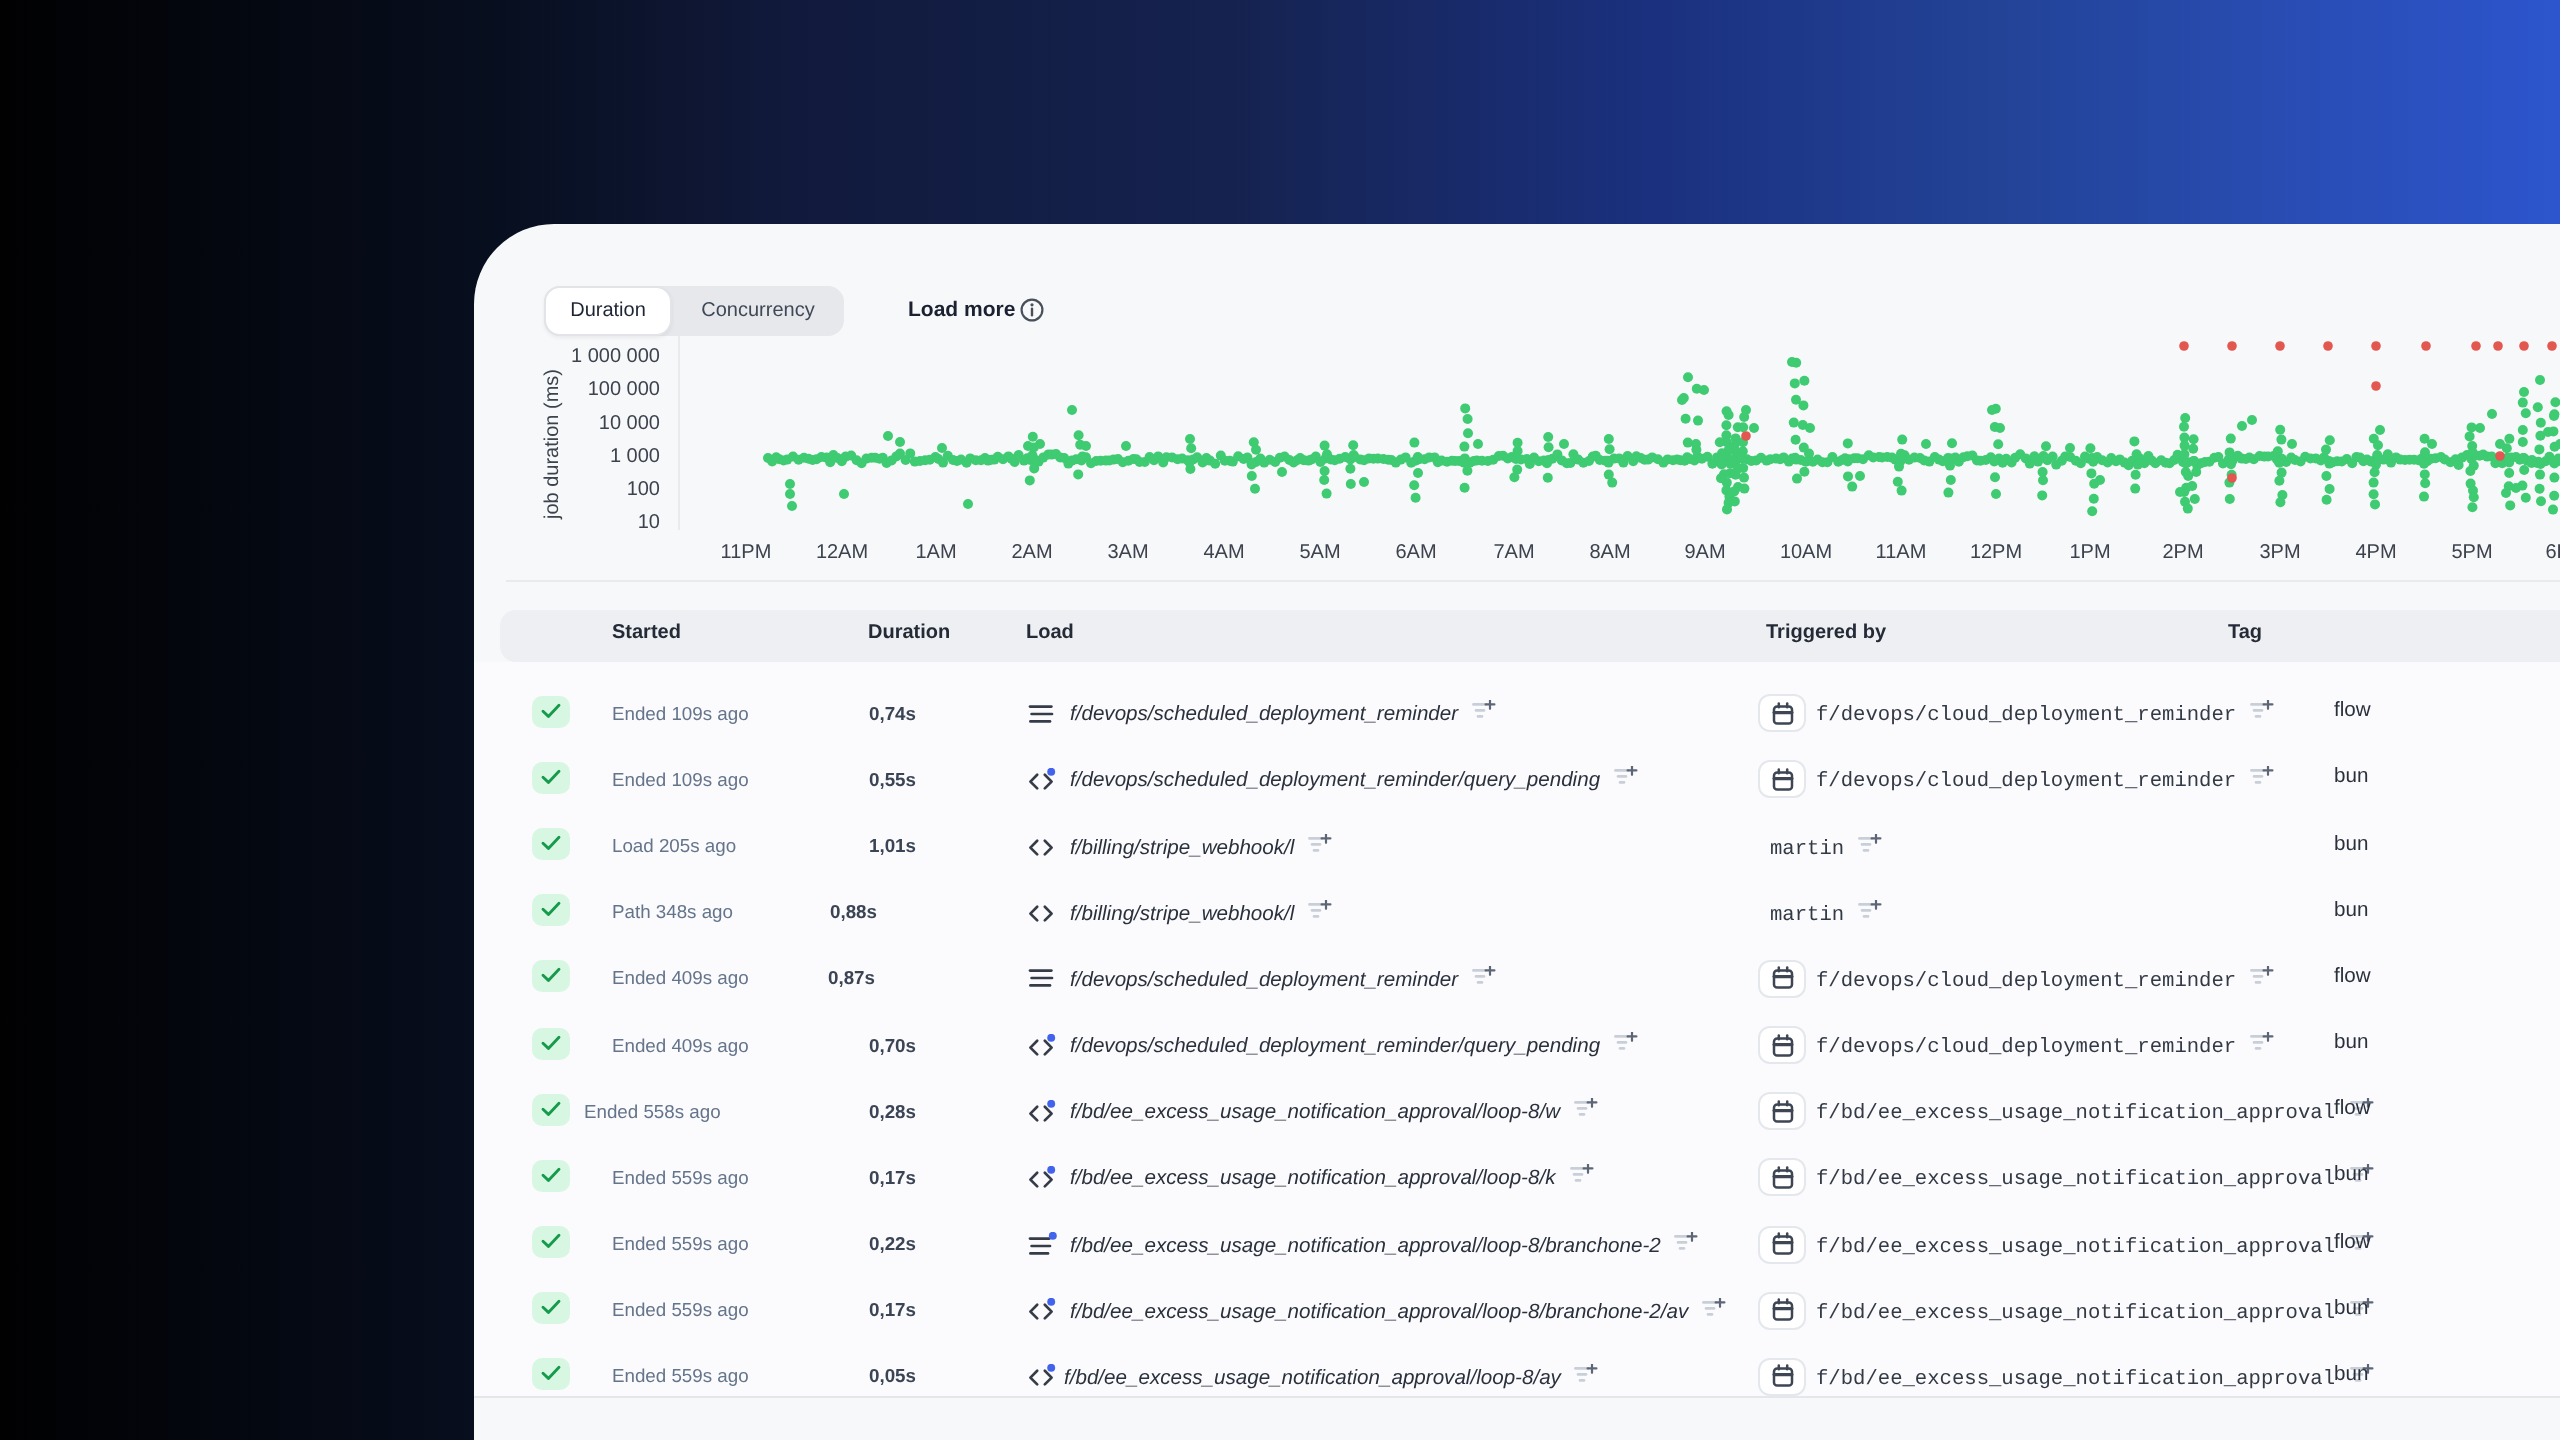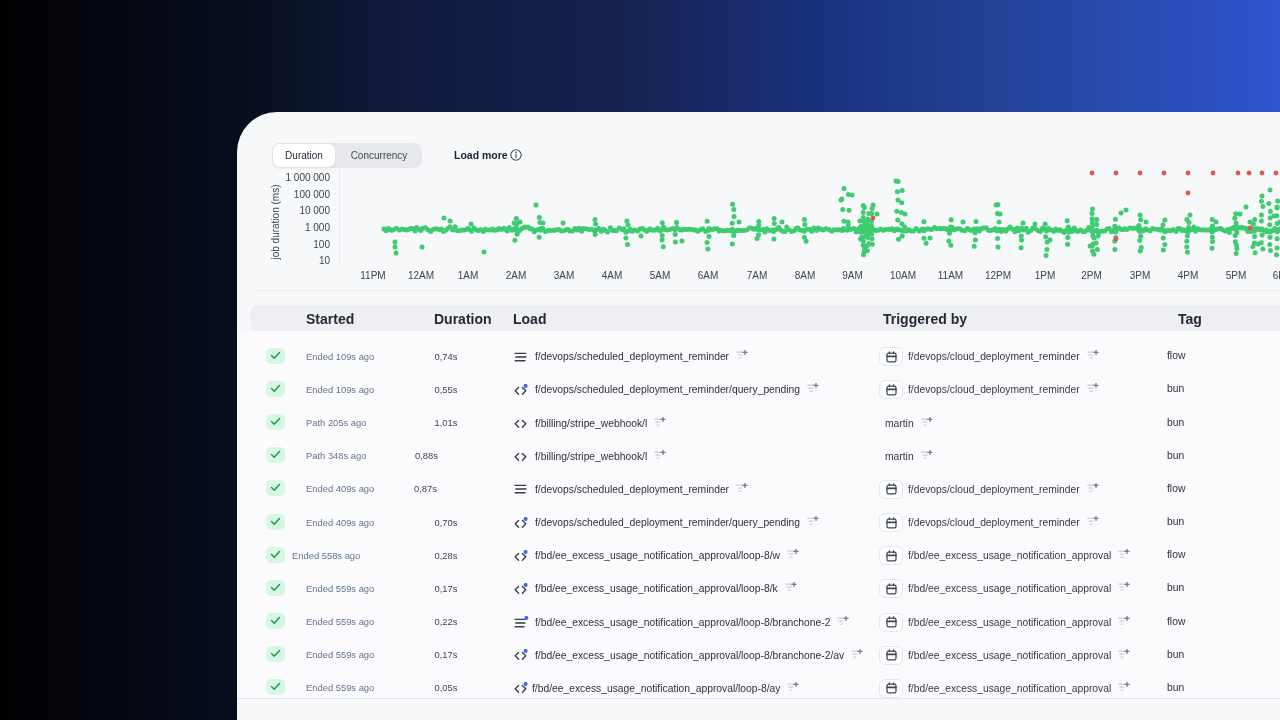--- a/index.html
+++ b/index.html
@@ -2,28 +2,28 @@
 <html><head><meta charset="utf-8"><style>
 * { margin:0; padding:0; box-sizing:border-box; }
 html,body { width:1280px; height:720px; overflow:hidden; font-family:"Liberation Sans",sans-serif; }
 body { background:linear-gradient(90deg,#010102 0%,#070e1e 19%,#111a3c 31%,#15224f 48%,#1b3180 65%,#234397 78%,#2d55cd 100%); position:relative; }
 .card { position:absolute; left:237px; top:112px; width:1043px; height:608px; background:#f7f8f9; border-radius:40px 0 0 0; }
 .tabs { position:absolute; left:272px; top:143px; width:150px; height:25px; background:#e7e8ec; border-radius:8px; }
 .tab-on { position:absolute; left:0; top:0; width:64px; height:25px; background:#fff; border:1px solid #e2e4e8; border-radius:8px; box-shadow:0 1px 2px rgba(16,24,40,.06); line-height:23px; text-align:center; font-size:10px; font-weight:500; color:#1d2433; }
 .tab-off { position:absolute; left:64px; top:0; width:86px; height:25px; line-height:25px; text-align:center; font-size:10px; color:#3f4856; }
 .loadmore { position:absolute; left:454px; top:148.5px; font-size:10.5px; font-weight:700; color:#1b2130; }
 .hdr { position:absolute; left:250px; top:305px; width:1030px; height:26px; background:#edeff2; border-radius:8px 0 0 8px; }
-.hdr span { position:absolute; top:5.5px; font-size:14px; font-weight:700; color:#242a36; }
+.hdr span { position:absolute; top:5.5px; font-size:10px; font-weight:700; color:#242a36; }
 .rowsbg { position:absolute; left:237px; top:331px; width:1043px; height:368px; background:#fbfbfd; border-bottom:1px solid #e3e6ea; }
 .row { position:absolute; left:0; width:1280px; height:0; font-size:9.4px; }
 .muted { color:#64748b; }
 .path,.tag { font-size:10.3px; }
-.trig { font-size:10.3px; color:#333a46; }
-.dur { color:#3b4454; }
-.path { color:#2a303c; }
+.trig { font-size:10.3px; color:#333a46;font-family:Liberation Mono, monospace; }
+.dur { color:#3b4454;font-weight:bold; }
+.path { color:#2a303c;font-style:italic; }
 .tag { color:#2a303c; }
 .chk { display:inline-block; width:19px; height:16px; background:#d8f7e3; border-radius:5px; text-align:center; line-height:14px; }
 .chk svg { vertical-align:middle; }
 .calbox { display:inline-block; width:24px; height:19px; background:#fff; border:1px solid #e4e7eb; border-radius:6px; text-align:center; line-height:16px; }
 .calbox svg { vertical-align:middle; }
 .divider { position:absolute; left:253px; top:290px; width:1027px; height:1px; background:#e8eaee; }
 </style></head>
 <body>
 <div class="card"></div>
 <div class="tabs">
@@ -772,21 +772,21 @@
 <text x="986.0" y="119.0" text-anchor="middle" class="ax">5PM</text>
 <text x="1033.0" y="119.0" text-anchor="middle" class="ax">6PM</text>
 </svg>
 <div class="divider"></div>
 <div class="rowsbg"></div>
 <div class="hdr">
 <span style="left:56px">Started</span>
 <span style="left:184px">Duration</span>
 <span style="left:263px">Load</span>
 <span style="left:633px">Triggered by</span>
-<span style="left:928px">Tag</span>
+<span style="left:864px">Tag</span>
 </div>
 <div class="row" style="top:356.6px">
 <span style="position:absolute;left:265.5px;top:-9px"><span class="chk"><svg width="11" height="9" viewBox="0 0 11 9">
           <polyline points="1.5,4.6 4.2,7.2 9.5,1.6" fill="none" stroke="#169a4c" stroke-width="1.45" stroke-linecap="round" stroke-linejoin="round"></polyline>
         </svg></span></span>
 <span class="muted" style="position:absolute;left:306px;top:-6px">Ended 109s ago</span>
 <span class="dur" style="position:absolute;left:434.5px;top:-6px">0,74s</span>
 <svg width="13" height="12" viewBox="0 0 13 12" style="position:absolute;left:514px;top:-6px">
       <g stroke="#353c48" stroke-width="1.35" stroke-linecap="round">
         <line x1="1" y1="2.3" x2="11.7" y2="2.3"></line>
@@ -868,21 +868,21 @@
           <line x1="9" y1="0" x2="9" y2="4.4"></line>
           <line x1="6.8" y1="2.2" x2="11.2" y2="2.2"></line>
         </g>
       </svg></span>
 <span class="tag" style="position:absolute;left:1167px;top:-6.5px">bun</span>
 </div>
 <div class="row" style="top:423.0px">
 <span style="position:absolute;left:265.5px;top:-9px"><span class="chk"><svg width="11" height="9" viewBox="0 0 11 9">
           <polyline points="1.5,4.6 4.2,7.2 9.5,1.6" fill="none" stroke="#169a4c" stroke-width="1.45" stroke-linecap="round" stroke-linejoin="round"></polyline>
         </svg></span></span>
-<span class="muted" style="position:absolute;left:306px;top:-6px">Path 205s ago</span>
+<span class="muted" style="position:absolute;left:306px;top:-6px">Load 205s ago</span>
 <span class="dur" style="position:absolute;left:434.5px;top:-6px">1,01s</span>
 <svg width="15" height="13" viewBox="0 0 15 13" style="position:absolute;left:513px;top:-6px">
       <g stroke="#353c48" stroke-width="1.35" stroke-linecap="round" stroke-linejoin="round" fill="none">
         <polyline points="5.6,3.4 2.2,6.8 5.6,10.2"></polyline>
         <polyline points="9.4,3.4 12.8,6.8 9.4,10.2"></polyline>
       </g>
     </svg>
 <span class="path" style="position:absolute;left:535px;top:-6.5px;white-space:nowrap">f/billing/stripe_webhook/l<svg width="12" height="11" viewBox="0 0 12 11" style="vertical-align:-1px;margin-left:7px">
         <g stroke="#c9cfd9" stroke-width="1.3" stroke-linecap="round">
           <line x1="0.7" y1="2.2" x2="7" y2="2.2"></line>

